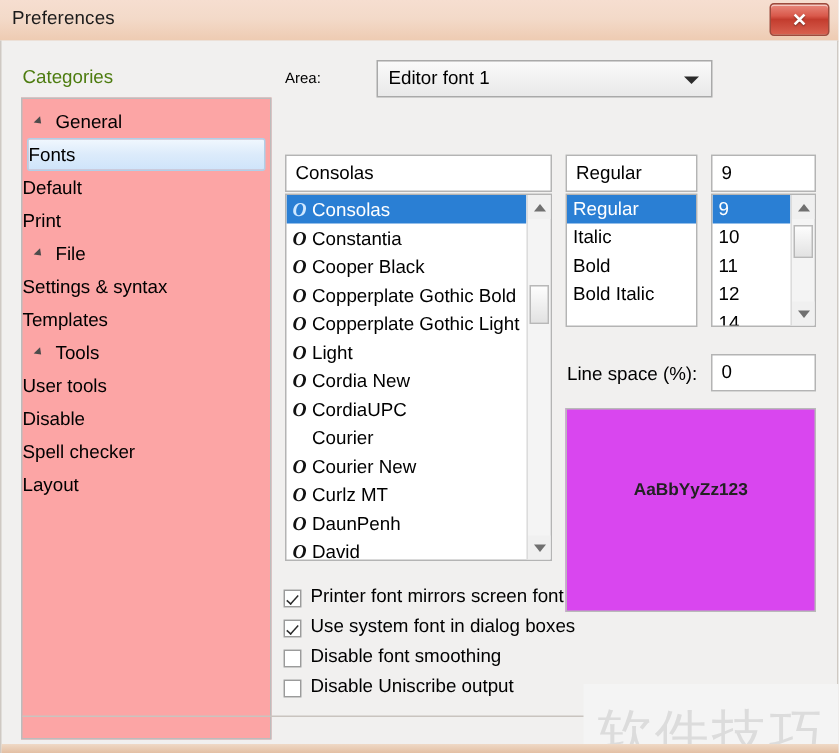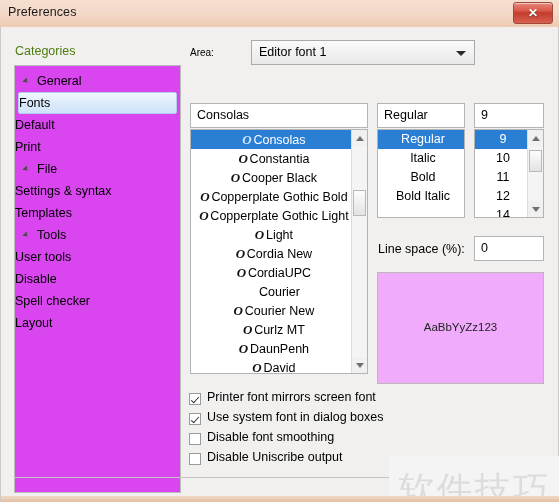--- a/index.html
+++ b/index.html
@@ -43,21 +43,21 @@
   }
   .bottombar{
     position:absolute;left:0;bottom:0;width:559px;height:6px;
     background:linear-gradient(180deg,#efd9c6,#e3bfa3);
   }
 
   
   .cat-label{position:absolute;left:14px;top:17px;font-size:12.5px;color:#4d7c0f;}
   .cat-box{
     position:absolute;left:13px;top:38px;width:167px;height:428px;
-    background:#d946ef;border:1px solid #bcbcbc;box-sizing:border-box;
+    background:#fca5a5;border:1px solid #bcbcbc;box-sizing:border-box;
   }
   .tree{position:absolute;left:0;top:4px;width:100%;}
   .tree-row{
     position:relative;height:22px;line-height:22px;font-size:12.5px;
     white-space:nowrap;cursor:default;
   }
   .tree-row.group{padding-left:22px;}
   .tree-row.child{}
   .tree-row.selected{
     background:linear-gradient(180deg,#f0f7fe 0%,#dcebfb 50%,#cfe4fa 100%);
@@ -90,21 +90,21 @@
   .txtbox{
     position:absolute;background:#fff;border:1px solid #b4b4b4;box-sizing:border-box;
   }
   .txtbox .v{position:absolute;left:6px;top:4px;font-size:12.5px;}
 
   .listbox{
     position:absolute;background:#fff;border:1px solid #b4b4b4;box-sizing:border-box;overflow:hidden;
   }
   .lrow{
     position:relative;height:19px;line-height:19px;font-size:12.5px;
-    padding-left:4px;white-space:nowrap;cursor:default;text-align:center;
+    padding-left:4px;white-space:nowrap;cursor:default;
   }
   .lrow.sel{background:#2a7fd4;color:#fff;}
   .oicon{
     display:inline-block;width:13px;font-family:"Liberation Serif",serif;
     font-style:italic;font-size:13px;font-weight:bold;color:#111;
   }
   .lrow.sel .oicon{color:#cfe8ff;}
   .oicon.none{color:transparent;}
 
   
@@ -121,22 +121,22 @@
   .sb-dn i{position:absolute;left:4px;top:6px;width:0;height:0;
     border-left:4px solid transparent;border-right:4px solid transparent;border-top:5px solid #707070;}
   .sb-thumb{
     position:absolute;left:1px;width:13px;
     background:linear-gradient(180deg,#fdfdfd,#e2e2e2);
     border:1px solid #b8b8b8;box-sizing:border-box;cursor:pointer;
   }
 
   .linespace-label{position:absolute;left:377px;top:215px;font-size:12.5px;}
   .preview-box{
-    position:absolute;left:376px;top:245px;width:167px;height:112px;
-    background:#f0abfc;border:1px solid #b9b9b9;box-sizing:border-box;
+    position:absolute;left:376px;top:245px;width:167px;height:136px;
+    background:#d946ef;border:1px solid #b9b9b9;box-sizing:border-box;font-weight:bold;
   }
   .preview-text{
     position:absolute;left:0;top:48px;width:100%;text-align:center;
     font-size:11.5px;color:#222;
   }
 
   
   .cb-row{position:absolute;left:188px;height:20px;font-size:12.5px;white-space:nowrap;}
   .cb{
     position:absolute;left:0;top:3px;width:12px;height:12px;

